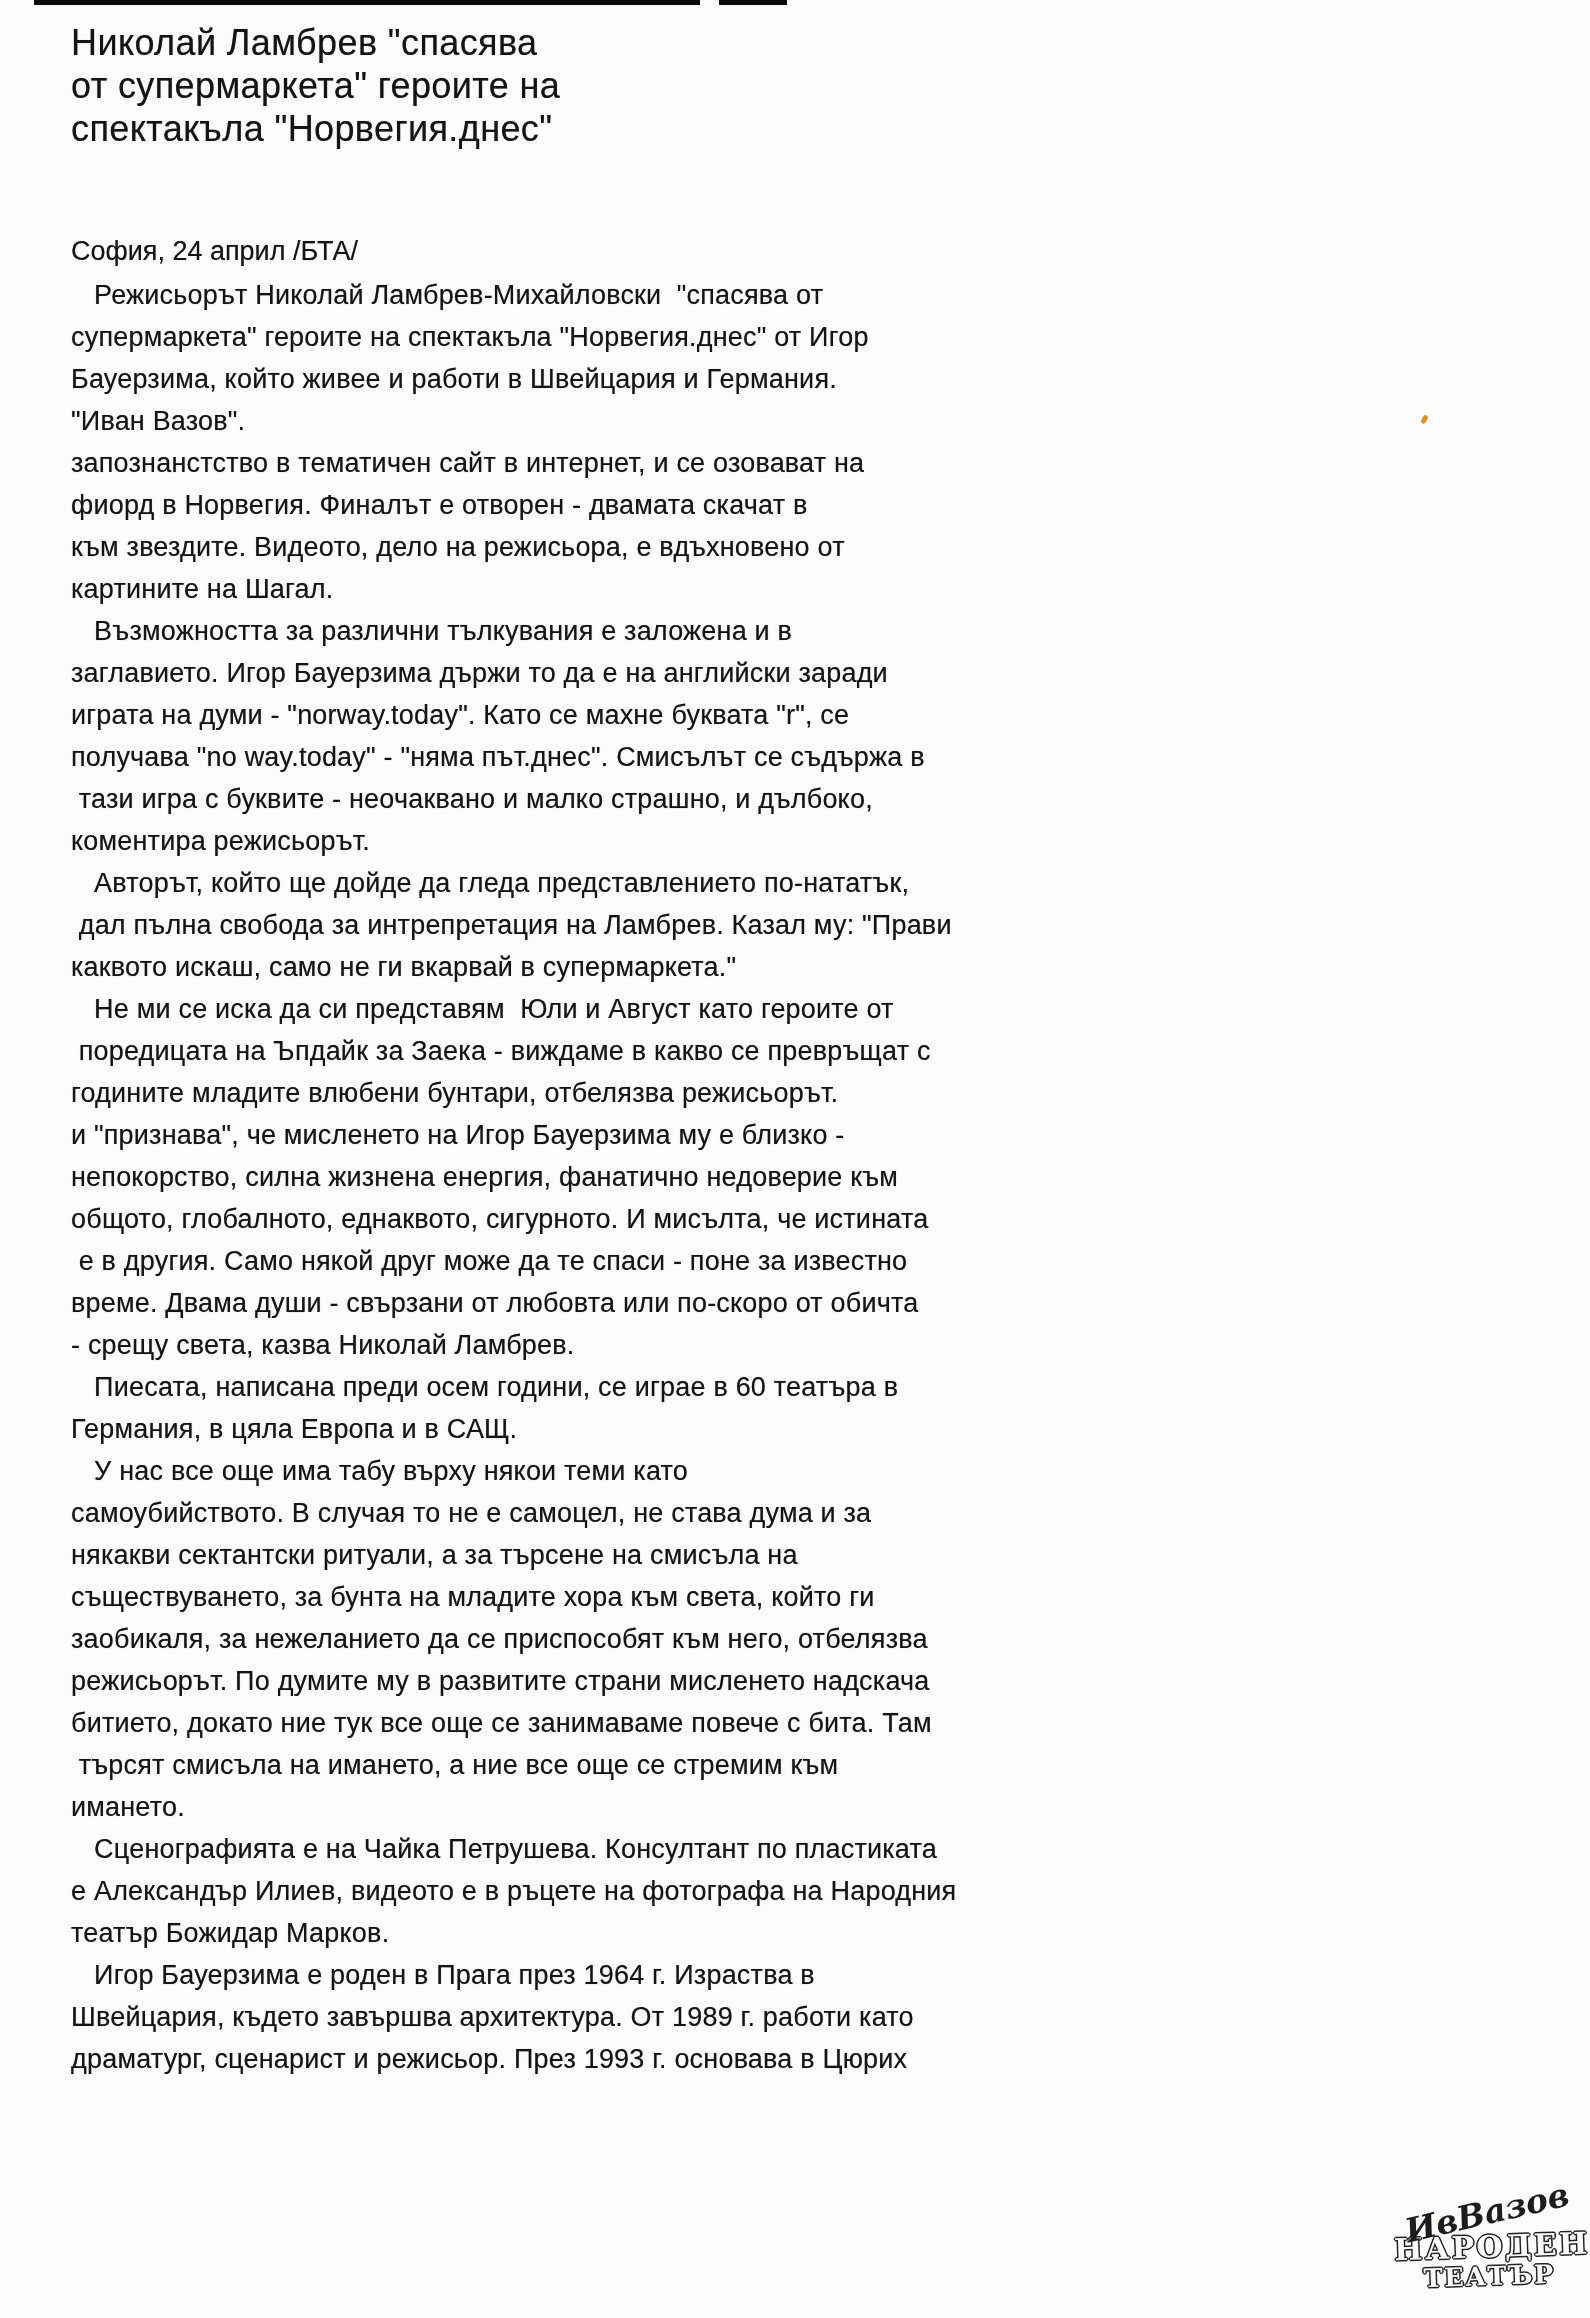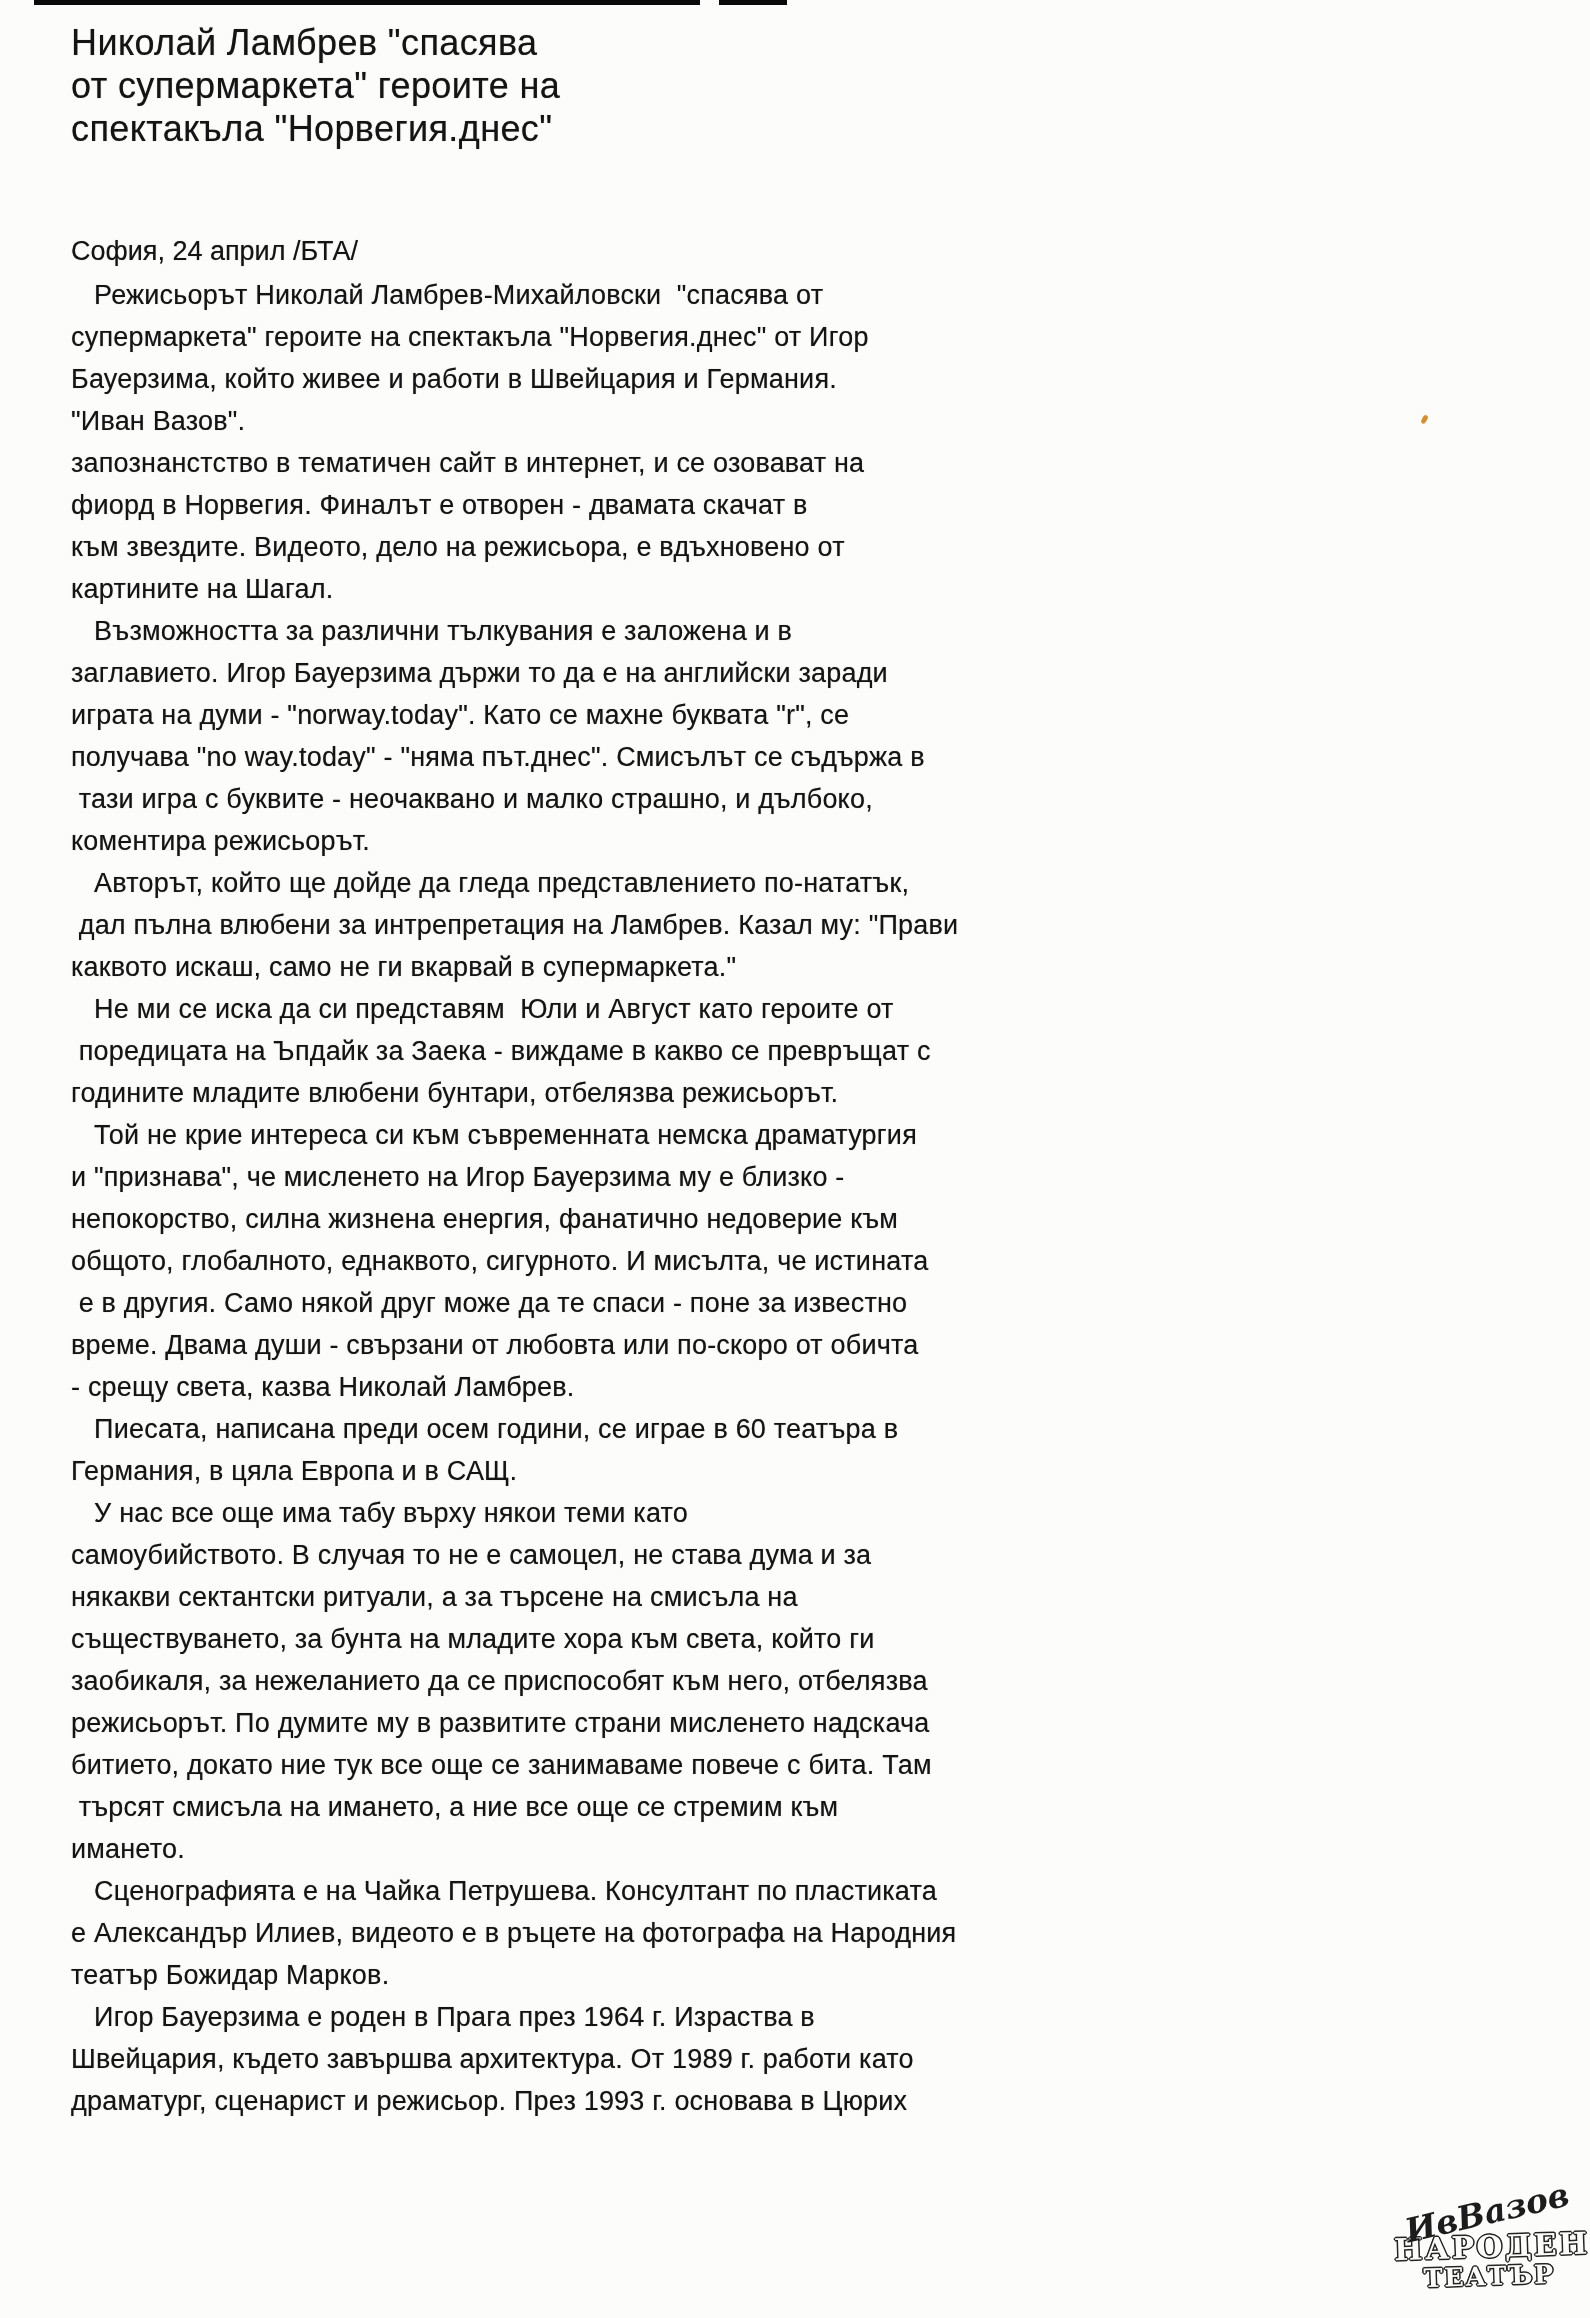--- a/index.html
+++ b/index.html
@@ -94,26 +94,25 @@
       <div class="text-line">фиорд в Норвегия. Финалът е отворен - двамата скачат в</div>
       <div class="text-line">към звездите. Видеото, дело на режисьора, е вдъхновено от</div>
       <div class="text-line">картините на Шагал.</div>
       <div class="text-line">   Възможността за различни тълкувания е заложена и в</div>
       <div class="text-line">заглавието. Игор Бауерзима държи то да е на английски заради</div>
       <div class="text-line">играта на думи - "norway.today". Като се махне буквата "r", се</div>
       <div class="text-line">получава "no way.today" - "няма път.днес". Смисълът се съдържа в</div>
       <div class="text-line"> тази игра с буквите - неочаквано и малко страшно, и дълбоко,</div>
       <div class="text-line">коментира режисьорът.</div>
       <div class="text-line">   Авторът, който ще дойде да гледа представлението по-нататък,</div>
-      <div class="text-line"> дал пълна влюбени за интрепретация на Ламбрев. Казал му: "Прави</div>
+      <div class="text-line"> дал пълна свобода за интрепретация на Ламбрев. Казал му: "Прави</div>
       <div class="text-line">каквото искаш, само не ги вкарвай в супермаркета."</div>
       <div class="text-line">   Не ми се иска да си представям  Юли и Август като героите от</div>
       <div class="text-line"> поредицата на Ъпдайк за Заека - виждаме в какво се превръщат с</div>
       <div class="text-line">годините младите влюбени бунтари, отбелязва режисьорът.</div>
-      <div class="text-line">   Той не крие интереса си към съвременната немска драматургия</div>
       <div class="text-line">и "признава", че мисленето на Игор Бауерзима му е близко -</div>
       <div class="text-line">непокорство, силна жизнена енергия, фанатично недоверие към</div>
       <div class="text-line">общото, глобалното, еднаквото, сигурното. И мисълта, че истината</div>
       <div class="text-line"> е в другия. Само някой друг може да те спаси - поне за известно</div>
       <div class="text-line">време. Двама души - свързани от любовта или по-скоро от обичта</div>
       <div class="text-line">- срещу света, казва Николай Ламбрев.</div>
       <div class="text-line">   Пиесата, написана преди осем години, се играе в 60 театъра в</div>
       <div class="text-line">Германия, в цяла Европа и в САЩ.</div>
       <div class="text-line">   У нас все още има табу върху някои теми като</div>
       <div class="text-line">самоубийството. В случая то не е самоцел, не става дума и за</div>

